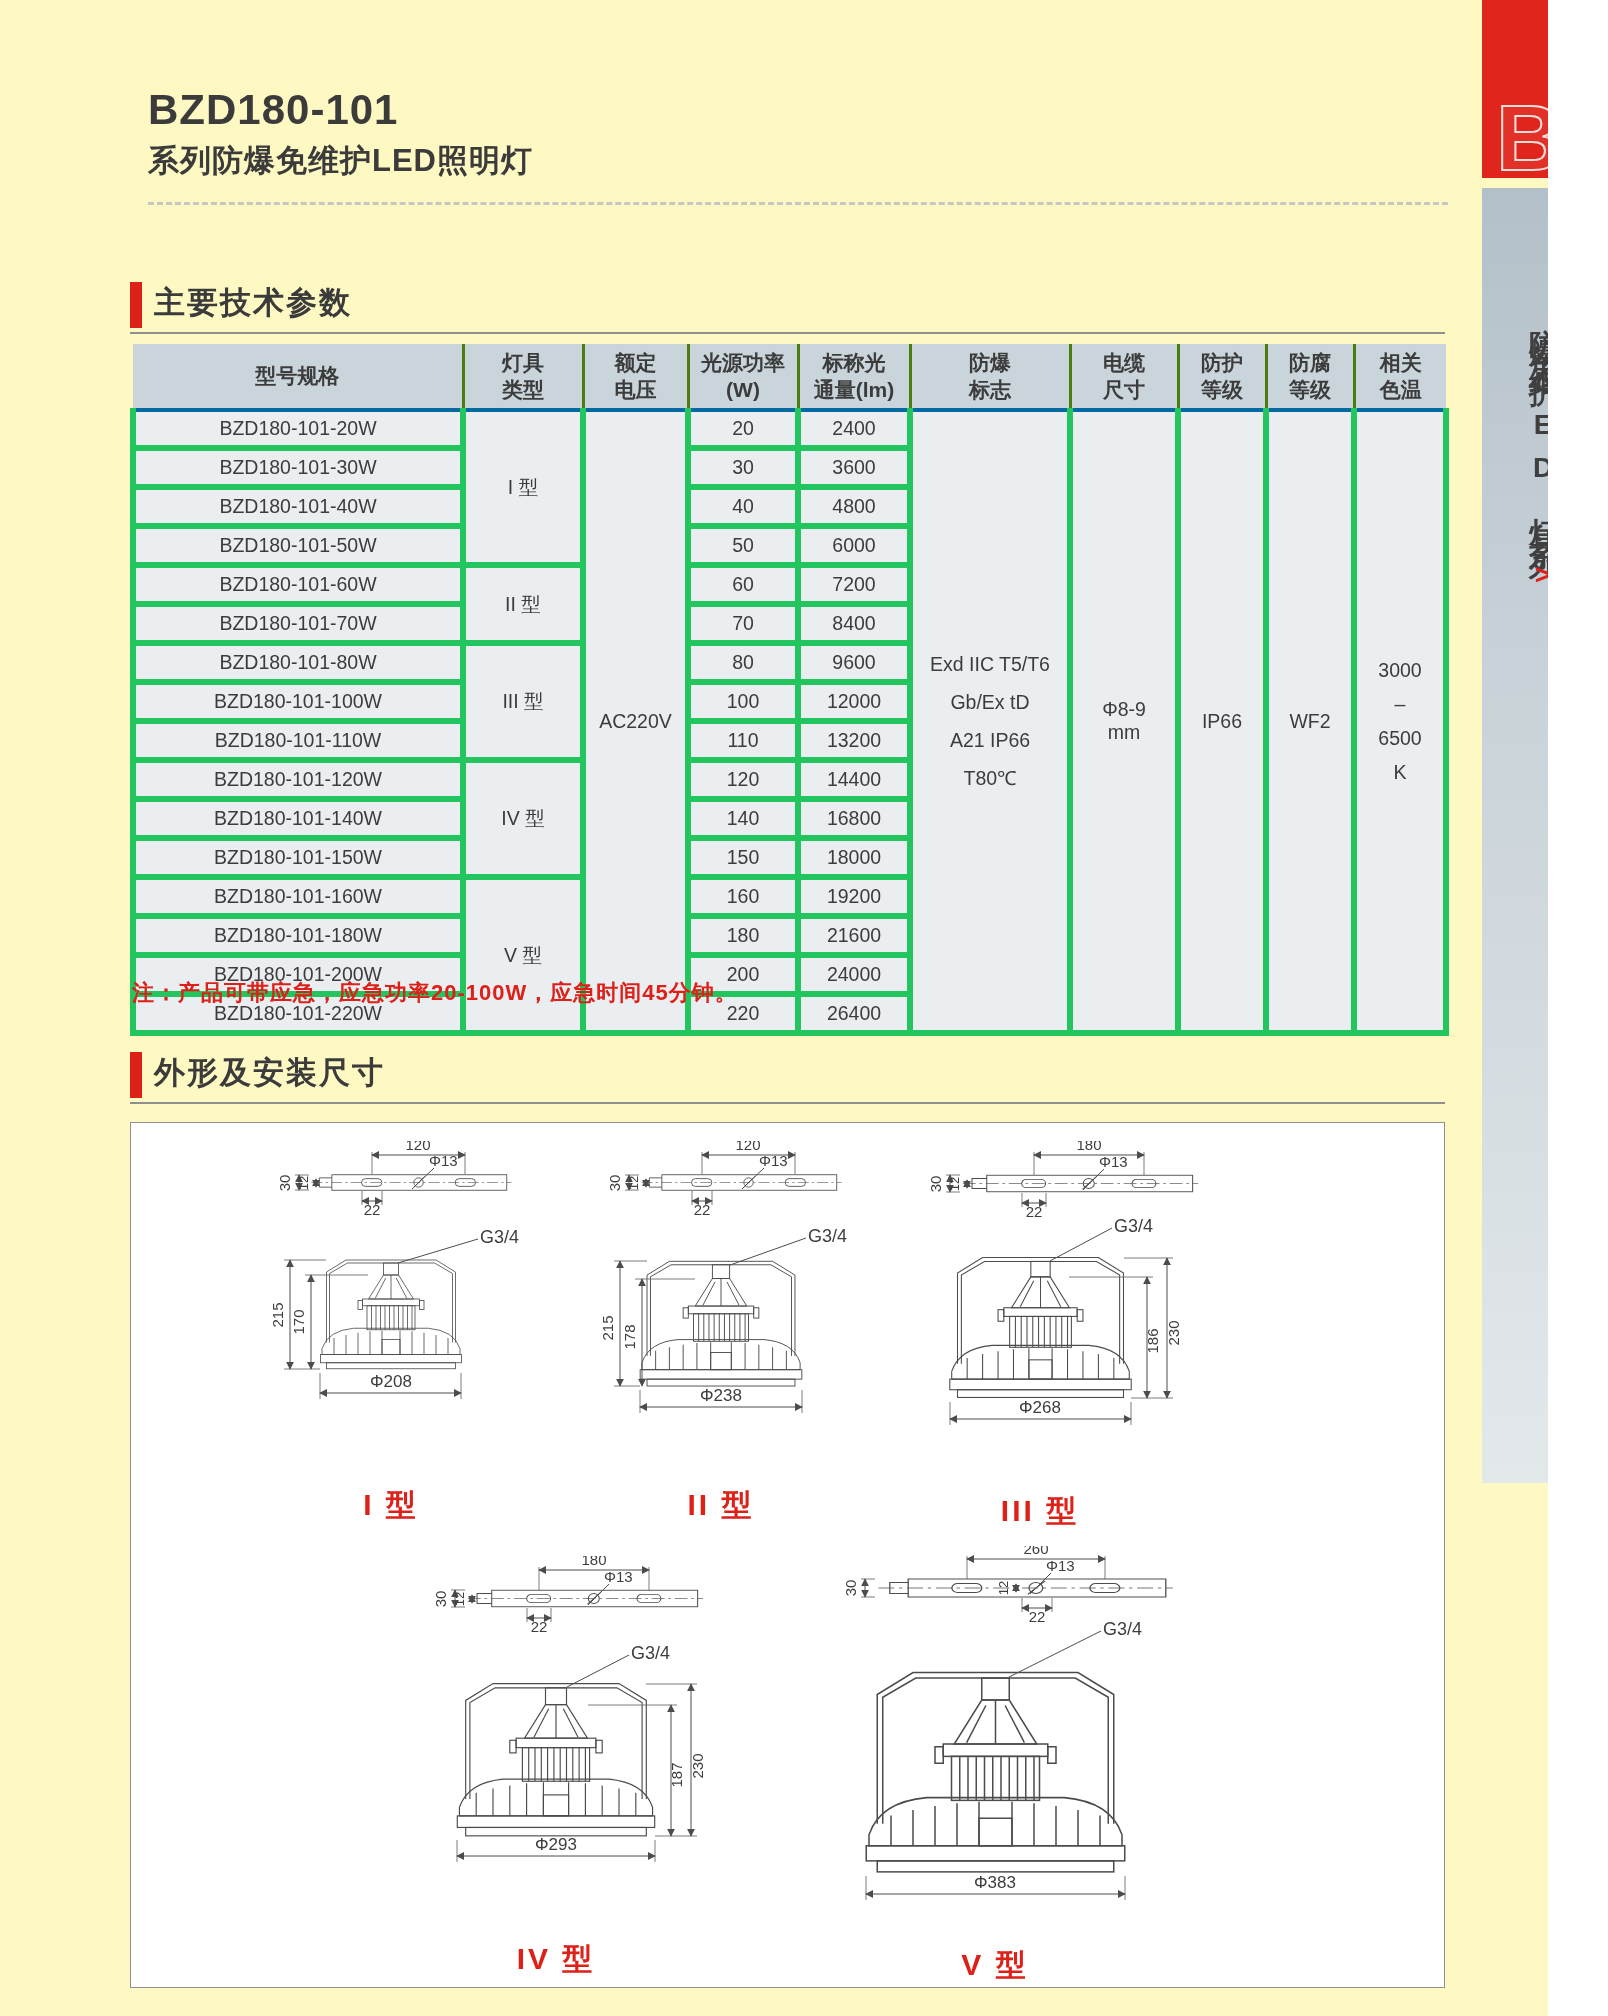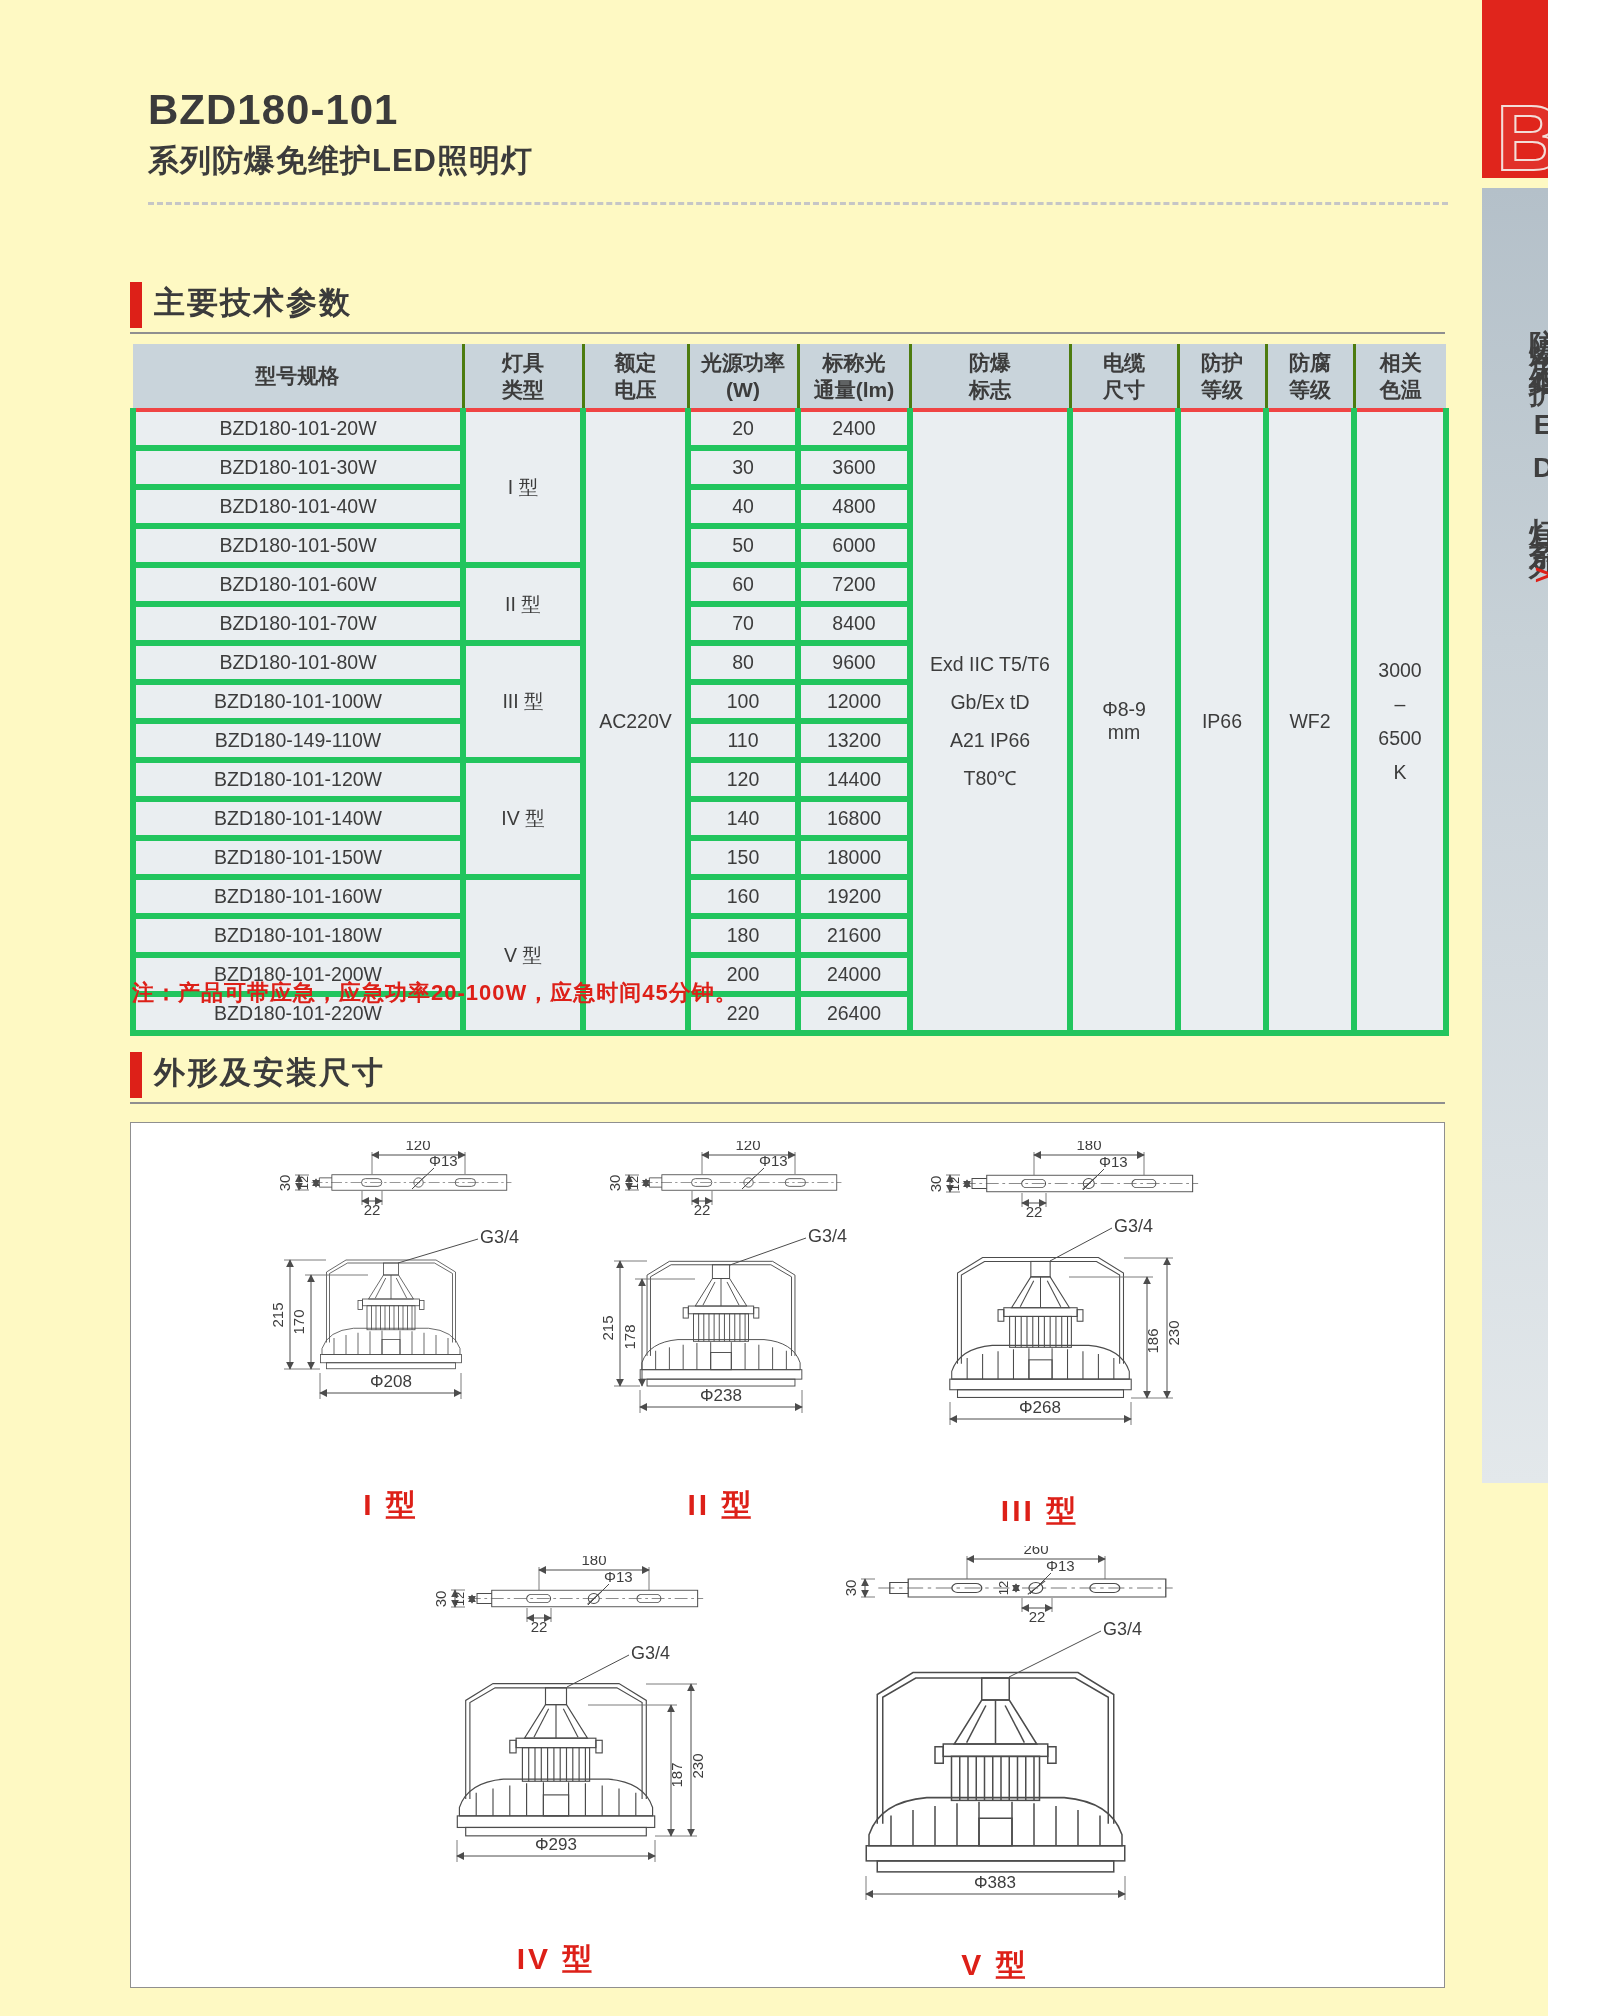--- a/index.html
+++ b/index.html
@@ -17,21 +17,21 @@
   .sec .sec-label{position:absolute;left:24px;top:2px;font-size:31px;font-weight:bold;color:#3b3b3b;letter-spacing:2px;}
   .sec .underline{position:absolute;left:0;top:52px;width:1315px;border-top:2px solid #8f8f8f;}
 
   
   .spec-table{position:absolute;left:130px;top:344px;border-collapse:collapse;table-layout:fixed;width:1315px;}
   .spec-table th{background:#c9d4db;height:64px;font-size:21px;font-weight:bold;color:#3c3c3c;
                  border-left:3px solid #4d7c0f;white-space:pre-line;line-height:1.3;padding:0;}
   .spec-table th:first-child{border-left:none;}
   .spec-table td{background:#eaeef1;border:6px solid #22c55e;font-size:19.5px;color:#3c3c3c;
                  text-align:center;height:33px;padding:0;}
-  .spec-table tbody tr:first-child td{border-top:4px solid #ef4444;}
+  .spec-table tbody tr:first-child td{border-top:4px solid #0369a1;}
   .pre{white-space:pre-line;}
   td.exmark{line-height:1.95;font-size:19.5px;}
   td.cct{line-height:1.75;}
   .note-text{position:absolute;left:132px;top:978px;font-size:22px;font-weight:bold;color:#dd2018;letter-spacing:1px;}
 
   
   .draw-box{position:absolute;left:130px;top:1122px;width:1313px;height:864px;border:1px solid #8f8f8f;background:#fff;}
   .dwg{position:absolute;}
   .dwg-label{position:absolute;transform:translateX(-50%);color:#dd2018;font-size:30px;font-weight:bold;white-space:nowrap;letter-spacing:3px;}
 
@@ -200,21 +200,21 @@
           <td rowspan="3">III 型</td>
           <td>80</td>
           <td>9600</td>
         </tr>
       <tr>
           <td>BZD180-101-100W</td>
           <td>100</td>
           <td>12000</td>
         </tr>
       <tr>
-          <td>BZD180-149-110W</td>
+          <td>BZD180-101-110W</td>
           <td>110</td>
           <td>13200</td>
         </tr>
       <tr>
           <td>BZD180-101-120W</td>
           <td rowspan="3">IV 型</td>
           <td>120</td>
           <td>14400</td>
         </tr>
       <tr>

